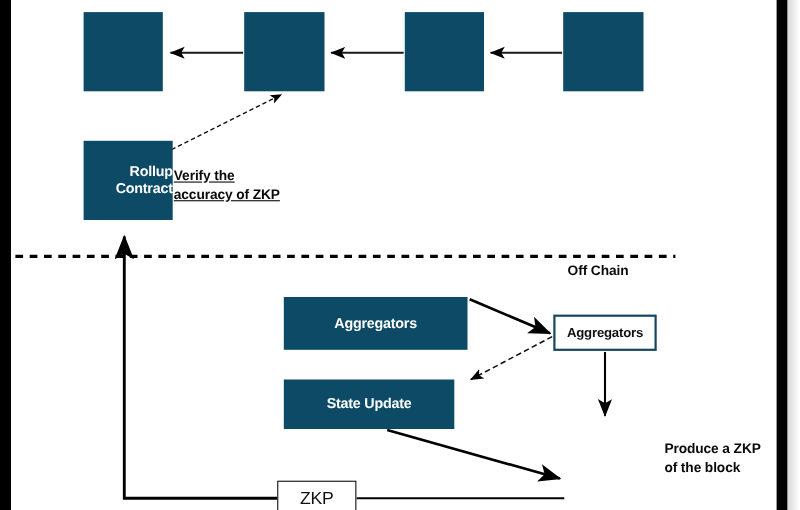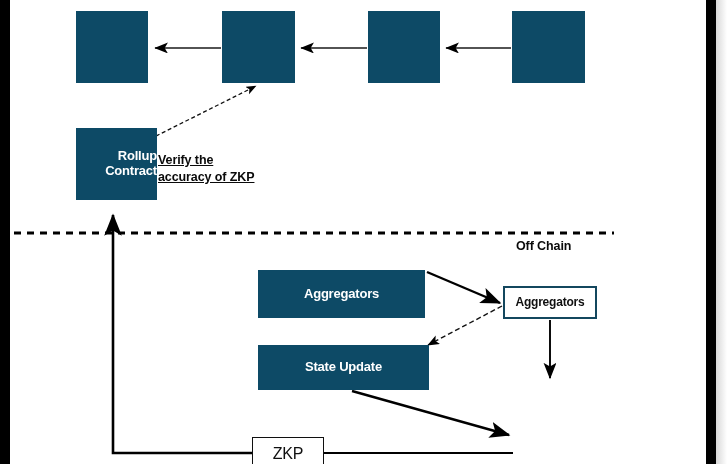--- a/index.html
+++ b/index.html
@@ -133,23 +133,25 @@
   <div class="node filled" style="left:512px; top:11px; width:73px;  height:72px;"></div>
 
   <div class="node filled" style="left:76px; top:128px; width:81px; height:72px;text-align:right;">Rollup
 Contract</div>
 
   <div class="caption" style="left:158px; top:152px;text-decoration:underline;">Verify the
 accuracy of ZKP</div>
 
   <div class="caption" style="left:516px; top:238px;text-align:center;">Off Chain</div>
 
+  <div class="caption" style="left:604px; top:400px;">Produce a ZKP
+of the block</div>
 
   <div class="node filled" style="left:258px; top:270px; width:167px; height:48px;">Aggregators</div>
 
-  <div class="node filled" style="left:258px; top:345px; width:171px; height:45px;">State Update</div>
+  <div class="node filled" style="left:258px; top:345px; width:155px; height:45px;">State Update</div>
 
   <div class="node outlined" style="left:503px; top:286px; width:94px; height:33px;">Aggregators</div>
 
 
   <div class="node plain" style="left:252px; top:437px; width:72px; height:34px;">ZKP</div>
 
 </div>
 
 </body></html>

